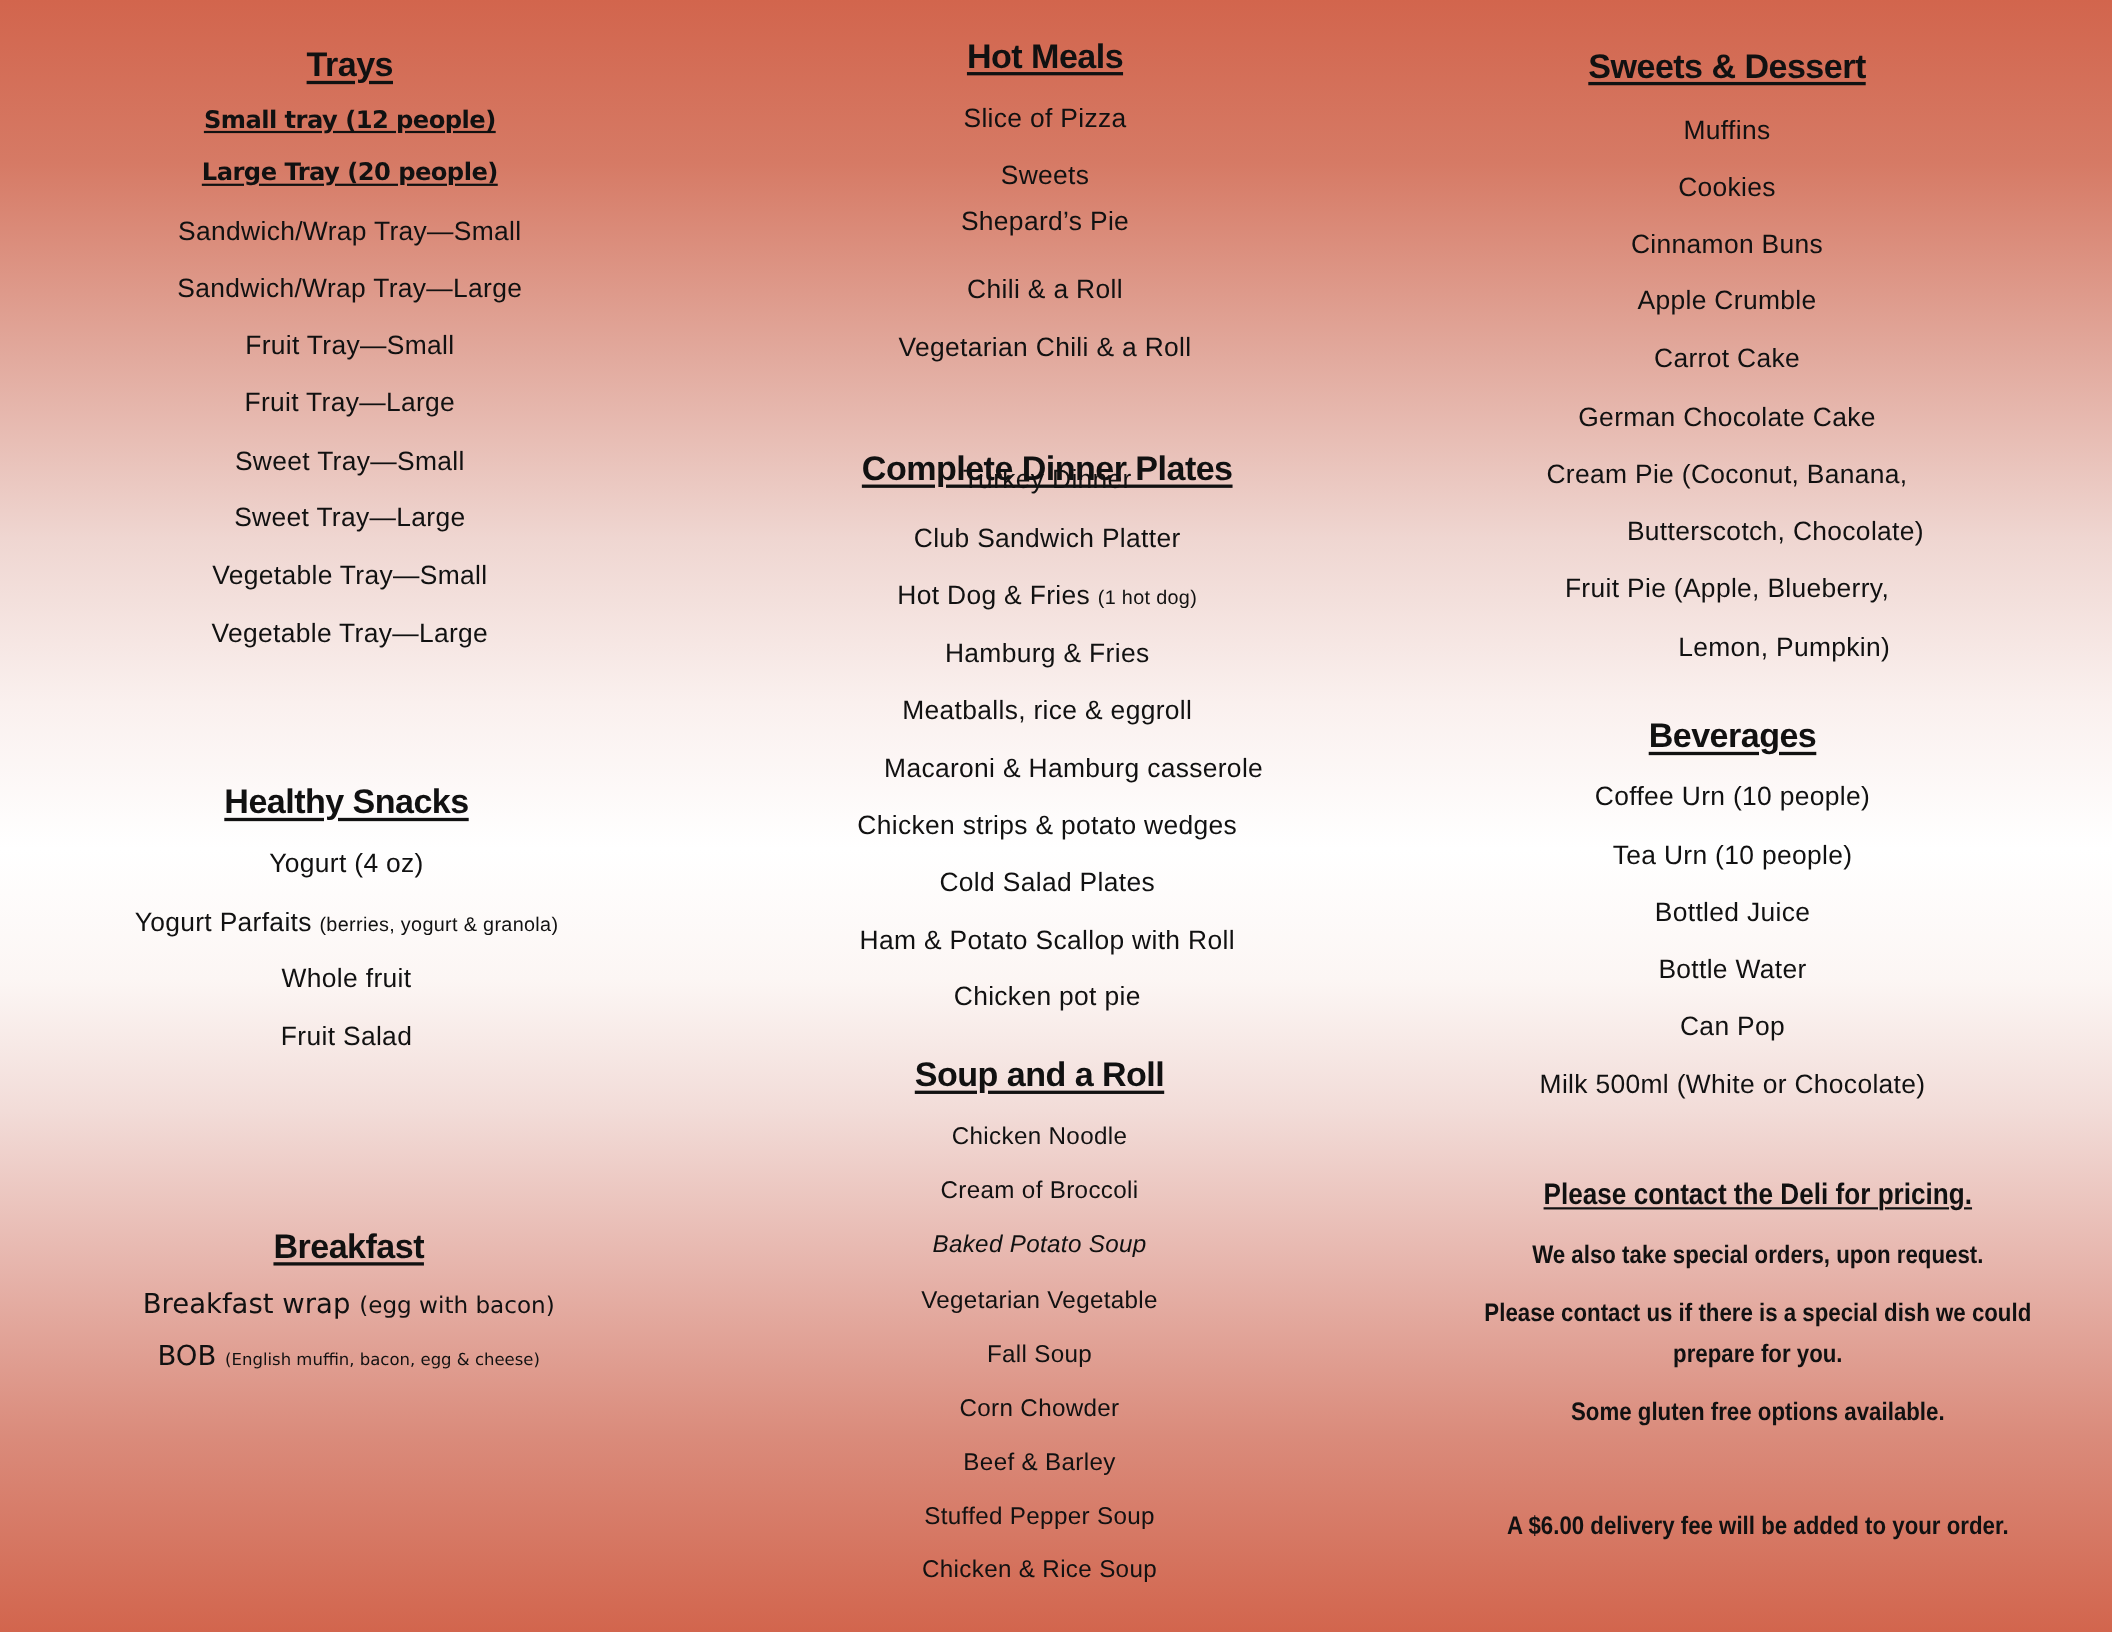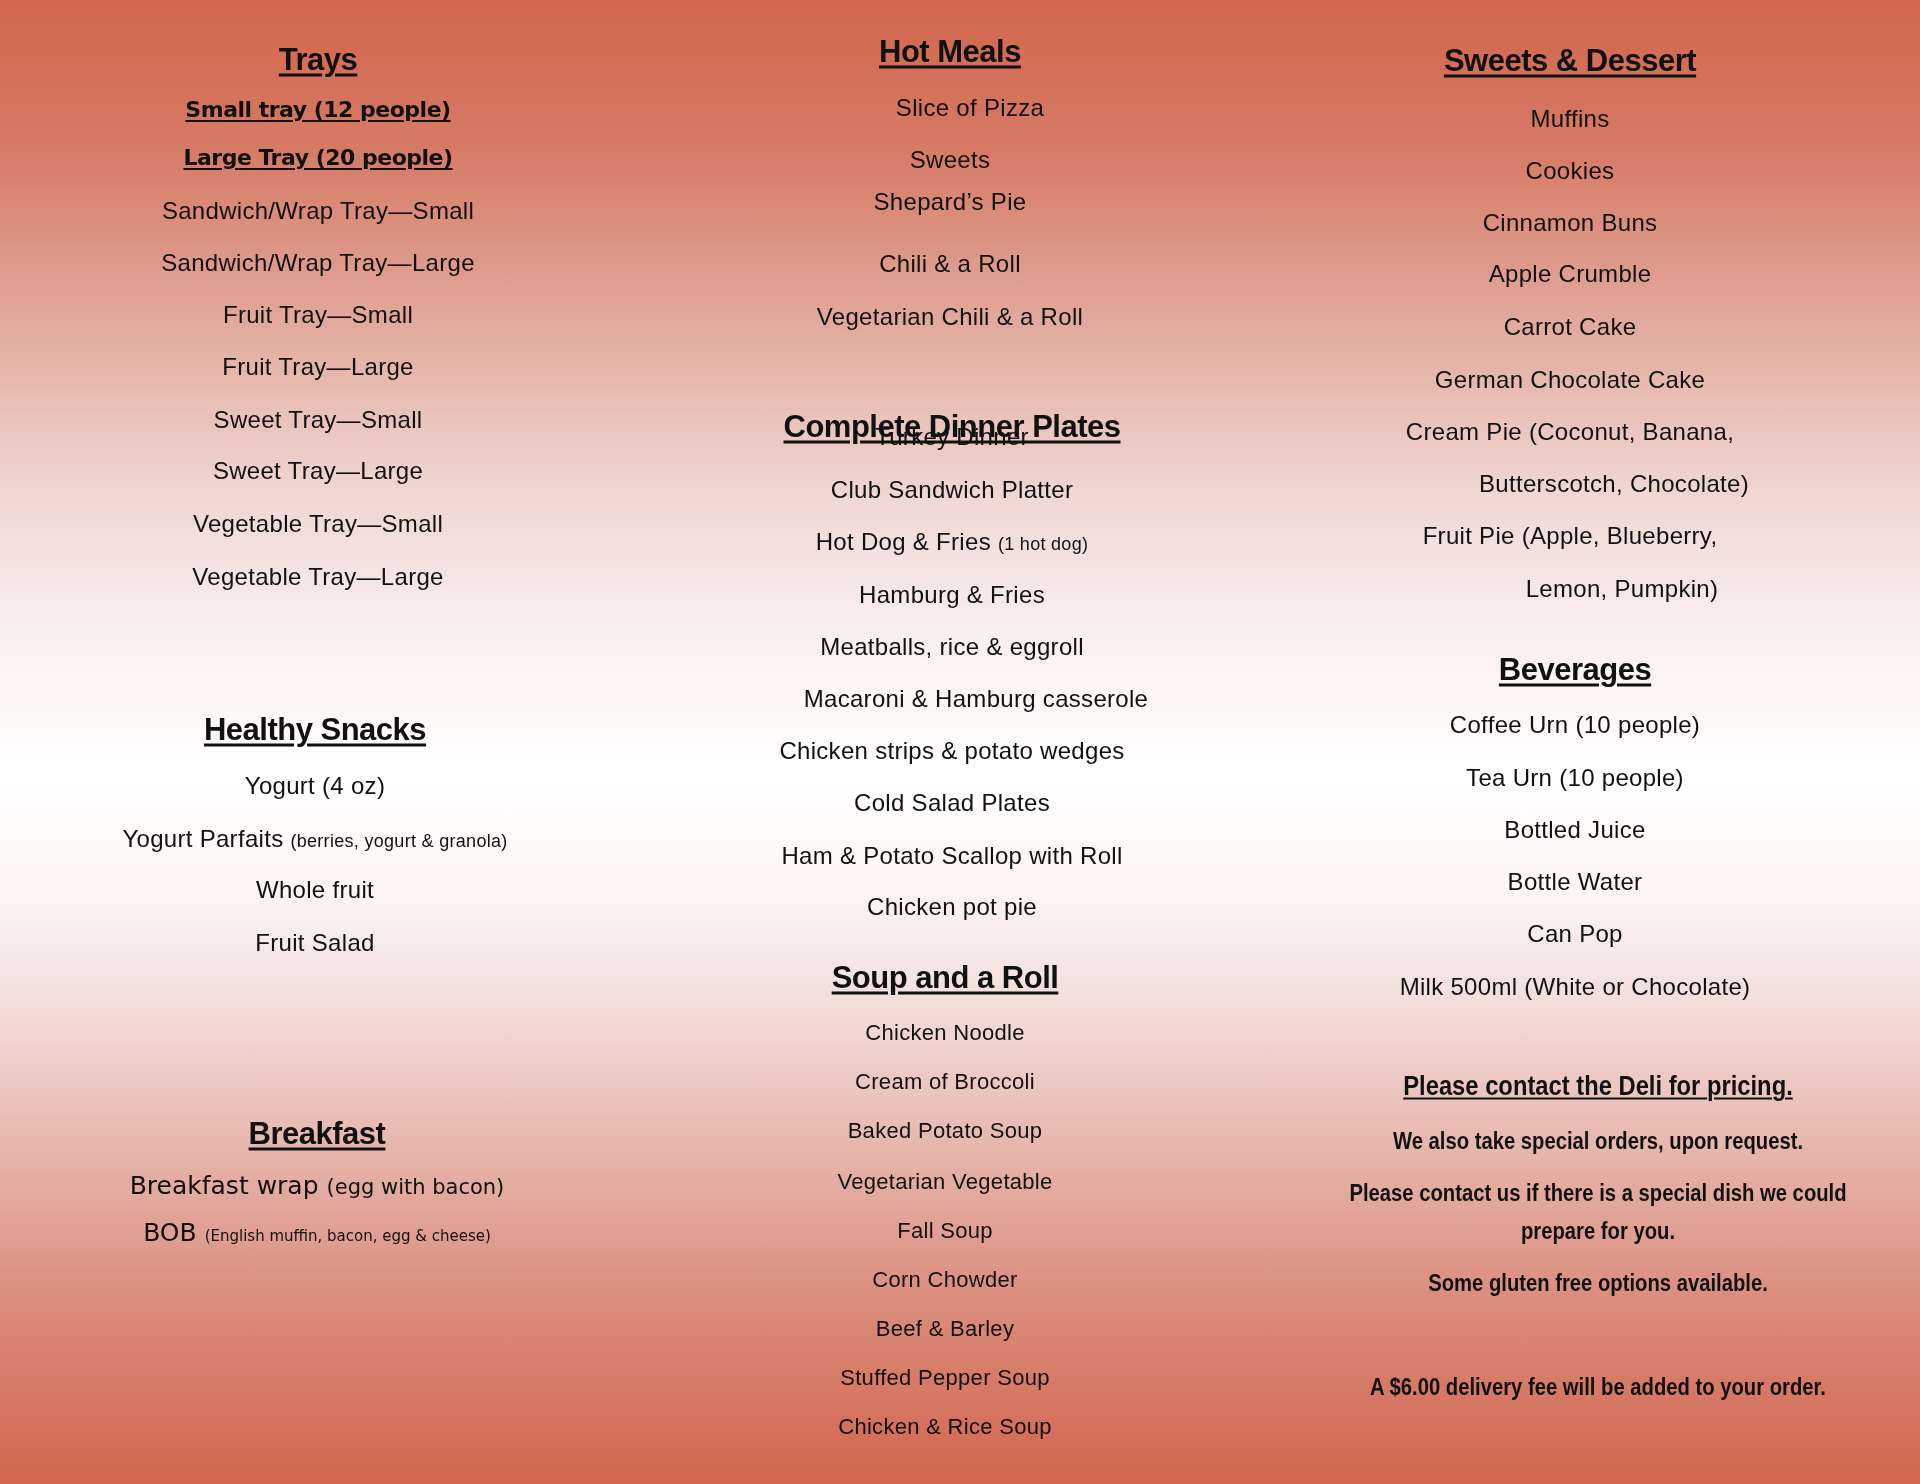--- a/index.html
+++ b/index.html
@@ -117,21 +117,21 @@
     <span class="note">(egg with bacon)</span>
   </div>
   <div class="line bf bfbob" style="left:317px; top:1232px;">
     <span>BOB</span>
     <span class="note">(English muffin, bacon, egg &amp; cheese)</span>
   </div>
 </div>
 
 <div>
   <div class="line heading" style="left:950px; top:51px;">Hot Meals</div>
-  <div class="line item" style="left:950px; top:108px;margin-left:20px;">Slice of Pizza</div>
+  <div class="line item" style="left:950px; top:108px;">Slice of Pizza</div>
   <div class="line item" style="left:950px; top:160px;">Sweets</div>
   <div class="line item" style="left:950px; top:202px;">Shepard’s Pie</div>
   <div class="line item" style="left:950px; top:264px;">Chili &amp; a Roll</div>
   <div class="line item" style="left:950px; top:317px;">Vegetarian Chili &amp; a Roll</div>
 </div>
 
 <div>
   <div class="line heading" style="left:952px; top:381px;margin-top:45px;">Complete Dinner Plates</div>
   <div class="line item" style="left:952px; top:437px;"><span>Turkey Dinner</span></div>
   <div class="line item" style="left:952px; top:490px;"><span>Club Sandwich Platter</span></div>
@@ -145,21 +145,21 @@
   <div class="line item" style="left:952px; top:751px;"><span>Chicken strips &amp; potato wedges</span></div>
   <div class="line item" style="left:952px; top:803px;"><span>Cold Salad Plates</span></div>
   <div class="line item" style="left:952px; top:856px;"><span>Ham &amp; Potato Scallop with Roll</span></div>
   <div class="line item" style="left:952px; top:907px;"><span>Chicken pot pie</span></div>
 </div>
 
 <div>
   <div class="line heading" style="left:945px; top:977px;">Soup and a Roll</div>
   <div class="line item-sm" style="left:945px; top:1033px;">Chicken Noodle</div>
   <div class="line item-sm" style="left:945px; top:1082px;">Cream of Broccoli</div>
-  <div class="line item-sm" style="left:945px; top:1131px;">Baked Potato Soup</div>
+  <div class="line item-sm" style="left:945px; top:1131px;font-style:italic;">Baked Potato Soup</div>
   <div class="line item-sm" style="left:945px; top:1182px;">Vegetarian Vegetable</div>
   <div class="line item-sm" style="left:945px; top:1231px;">Fall Soup</div>
   <div class="line item-sm" style="left:945px; top:1280px;">Corn Chowder</div>
   <div class="line item-sm" style="left:945px; top:1329px;">Beef &amp; Barley</div>
   <div class="line item-sm" style="left:945px; top:1378px;">Stuffed Pepper Soup</div>
   <div class="line item-sm" style="left:945px; top:1427px;">Chicken &amp; Rice Soup</div>
 </div>
 
 <div>
   <div class="line heading" style="left:1570px; top:60px;">Sweets &amp; Dessert</div>

